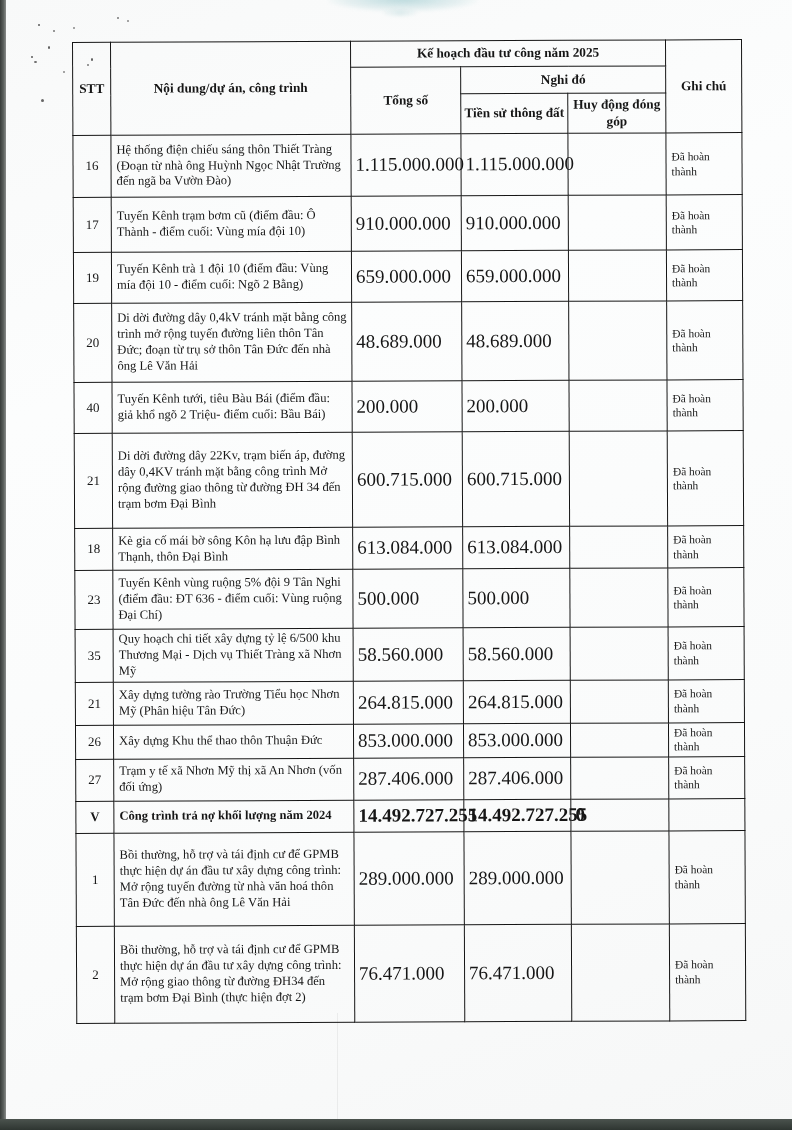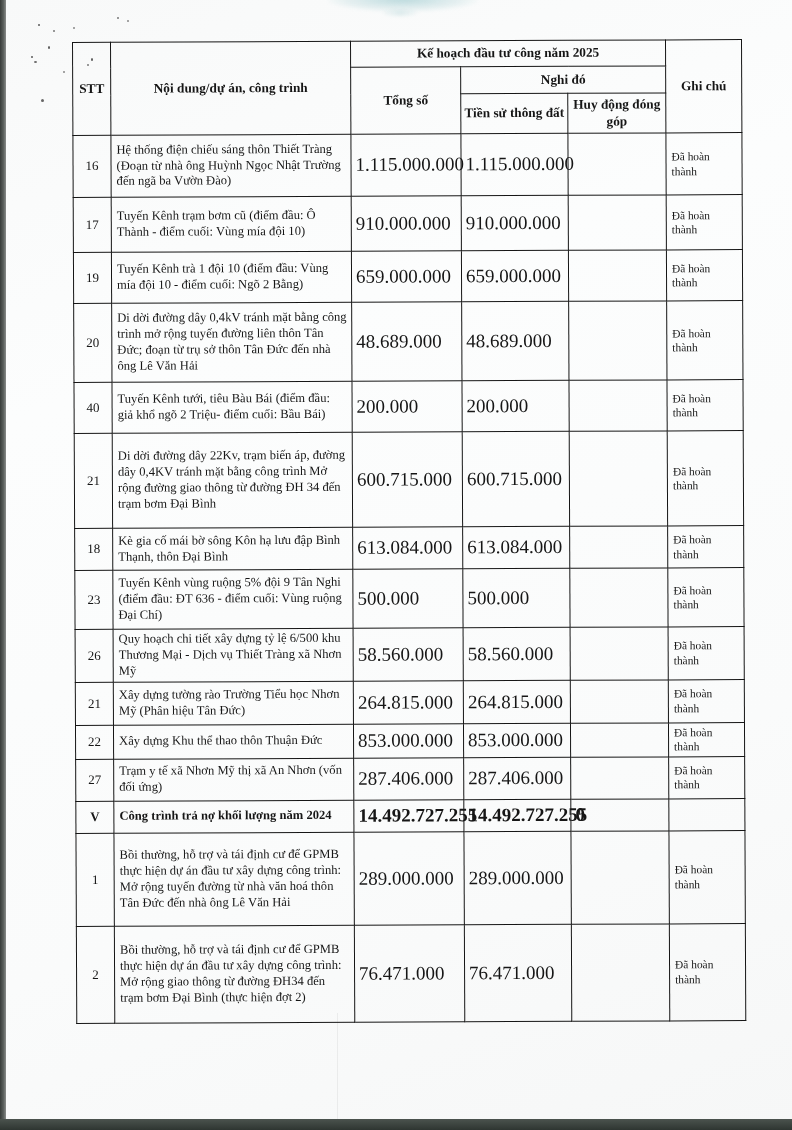--- a/index.html
+++ b/index.html
@@ -167,37 +167,37 @@
         </tr>
         <tr style="height: 59px;">
           <td class="c-stt">23</td>
           <td class="c-desc">Tuyến Kênh vùng ruộng 5% đội 9 Tân Nghi (điểm đầu: ĐT 636 - điểm cuối: Vùng ruộng Đại Chí)</td>
           <td class="c-num">500.000</td>
           <td class="c-num">500.000</td>
           <td class="c-num"></td>
           <td class="c-note">Đã hoàn thành</td>
         </tr>
         <tr style="height: 47px;">
-          <td class="c-stt">26</td>
+          <td class="c-stt">35</td>
           <td class="c-desc">Quy hoạch chi tiết xây dựng tỷ lệ 6/500 khu Thương Mại - Dịch vụ Thiết Tràng xã Nhơn Mỹ</td>
           <td class="c-num">58.560.000</td>
           <td class="c-num">58.560.000</td>
           <td class="c-num"></td>
           <td class="c-note">Đã hoàn thành</td>
         </tr>
         <tr style="height: 43px;">
           <td class="c-stt">21</td>
           <td class="c-desc">Xây dựng tường rào Trường Tiểu học Nhơn Mỹ (Phân hiệu Tân Đức)</td>
           <td class="c-num">264.815.000</td>
           <td class="c-num">264.815.000</td>
           <td class="c-num"></td>
           <td class="c-note">Đã hoàn thành</td>
         </tr>
         <tr style="height: 30px;">
-          <td class="c-stt">22</td>
+          <td class="c-stt">26</td>
           <td class="c-desc">Xây dựng Khu thể thao thôn Thuận Đức</td>
           <td class="c-num">853.000.000</td>
           <td class="c-num">853.000.000</td>
           <td class="c-num"></td>
           <td class="c-note">Đã hoàn thành</td>
         </tr>
         <tr style="height: 42px;">
           <td class="c-stt">27</td>
           <td class="c-desc">Trạm y tế xã Nhơn Mỹ thị xã An Nhơn (vốn đối ứng)</td>
           <td class="c-num">287.406.000</td>

